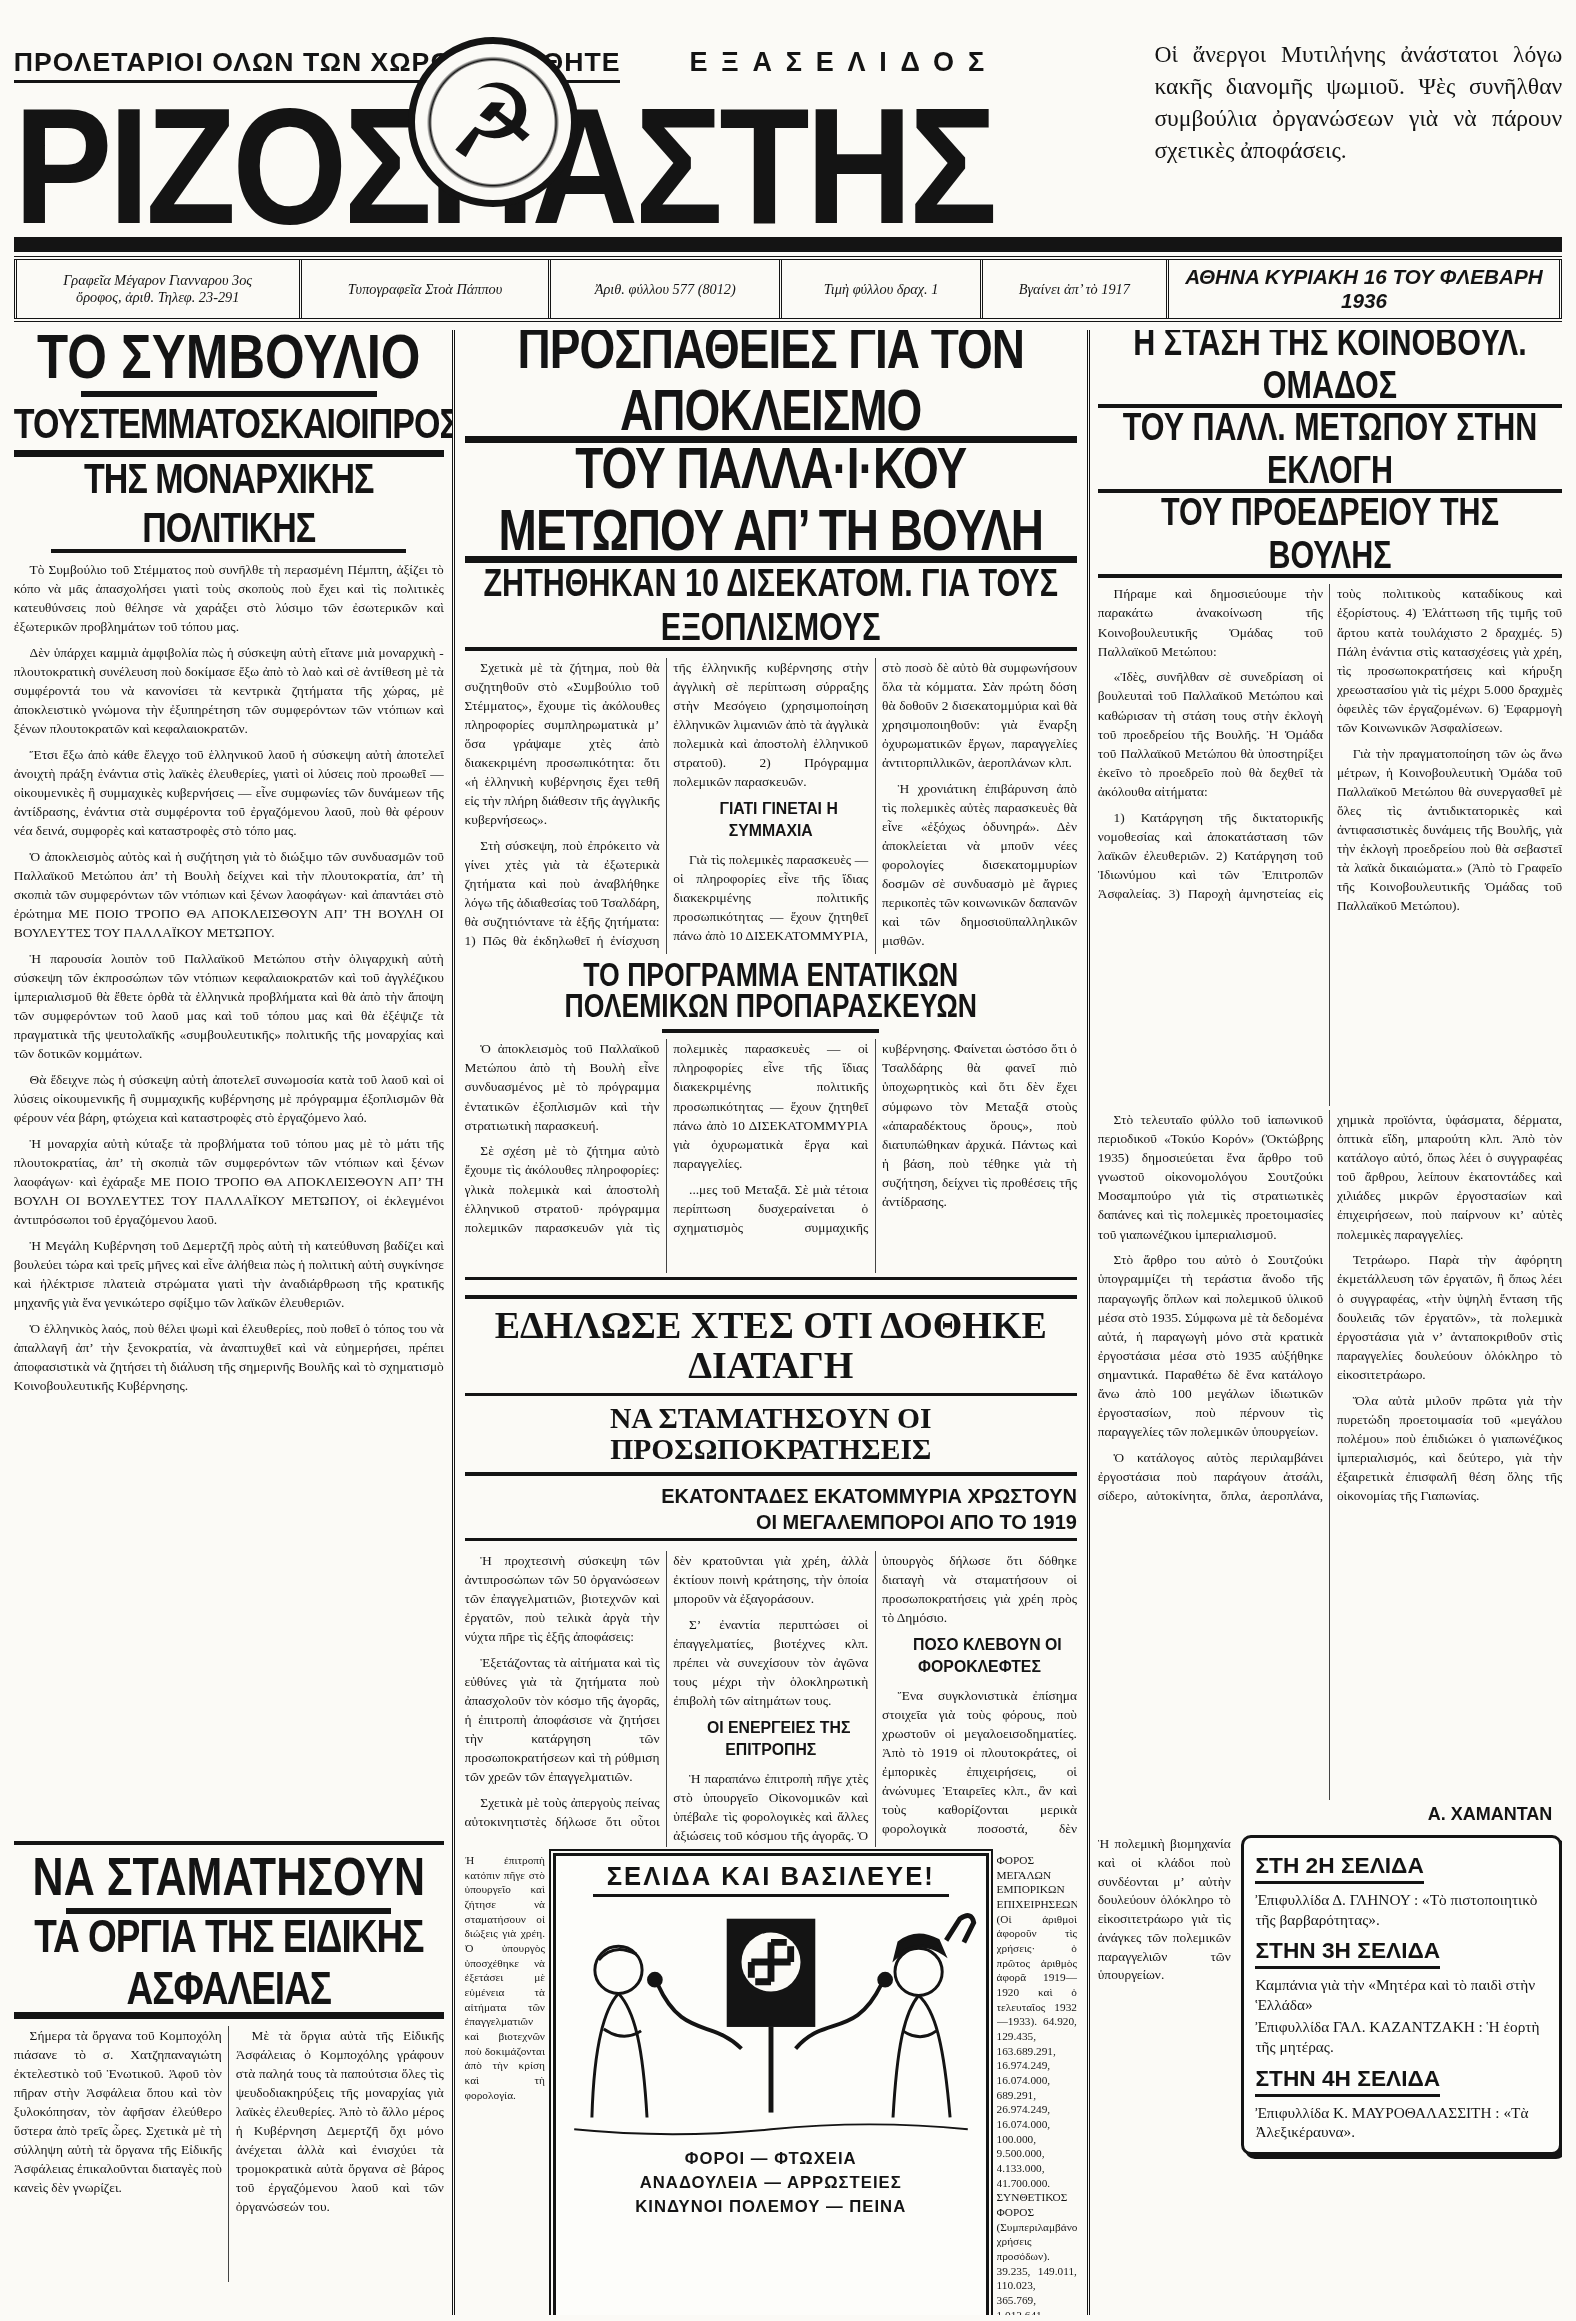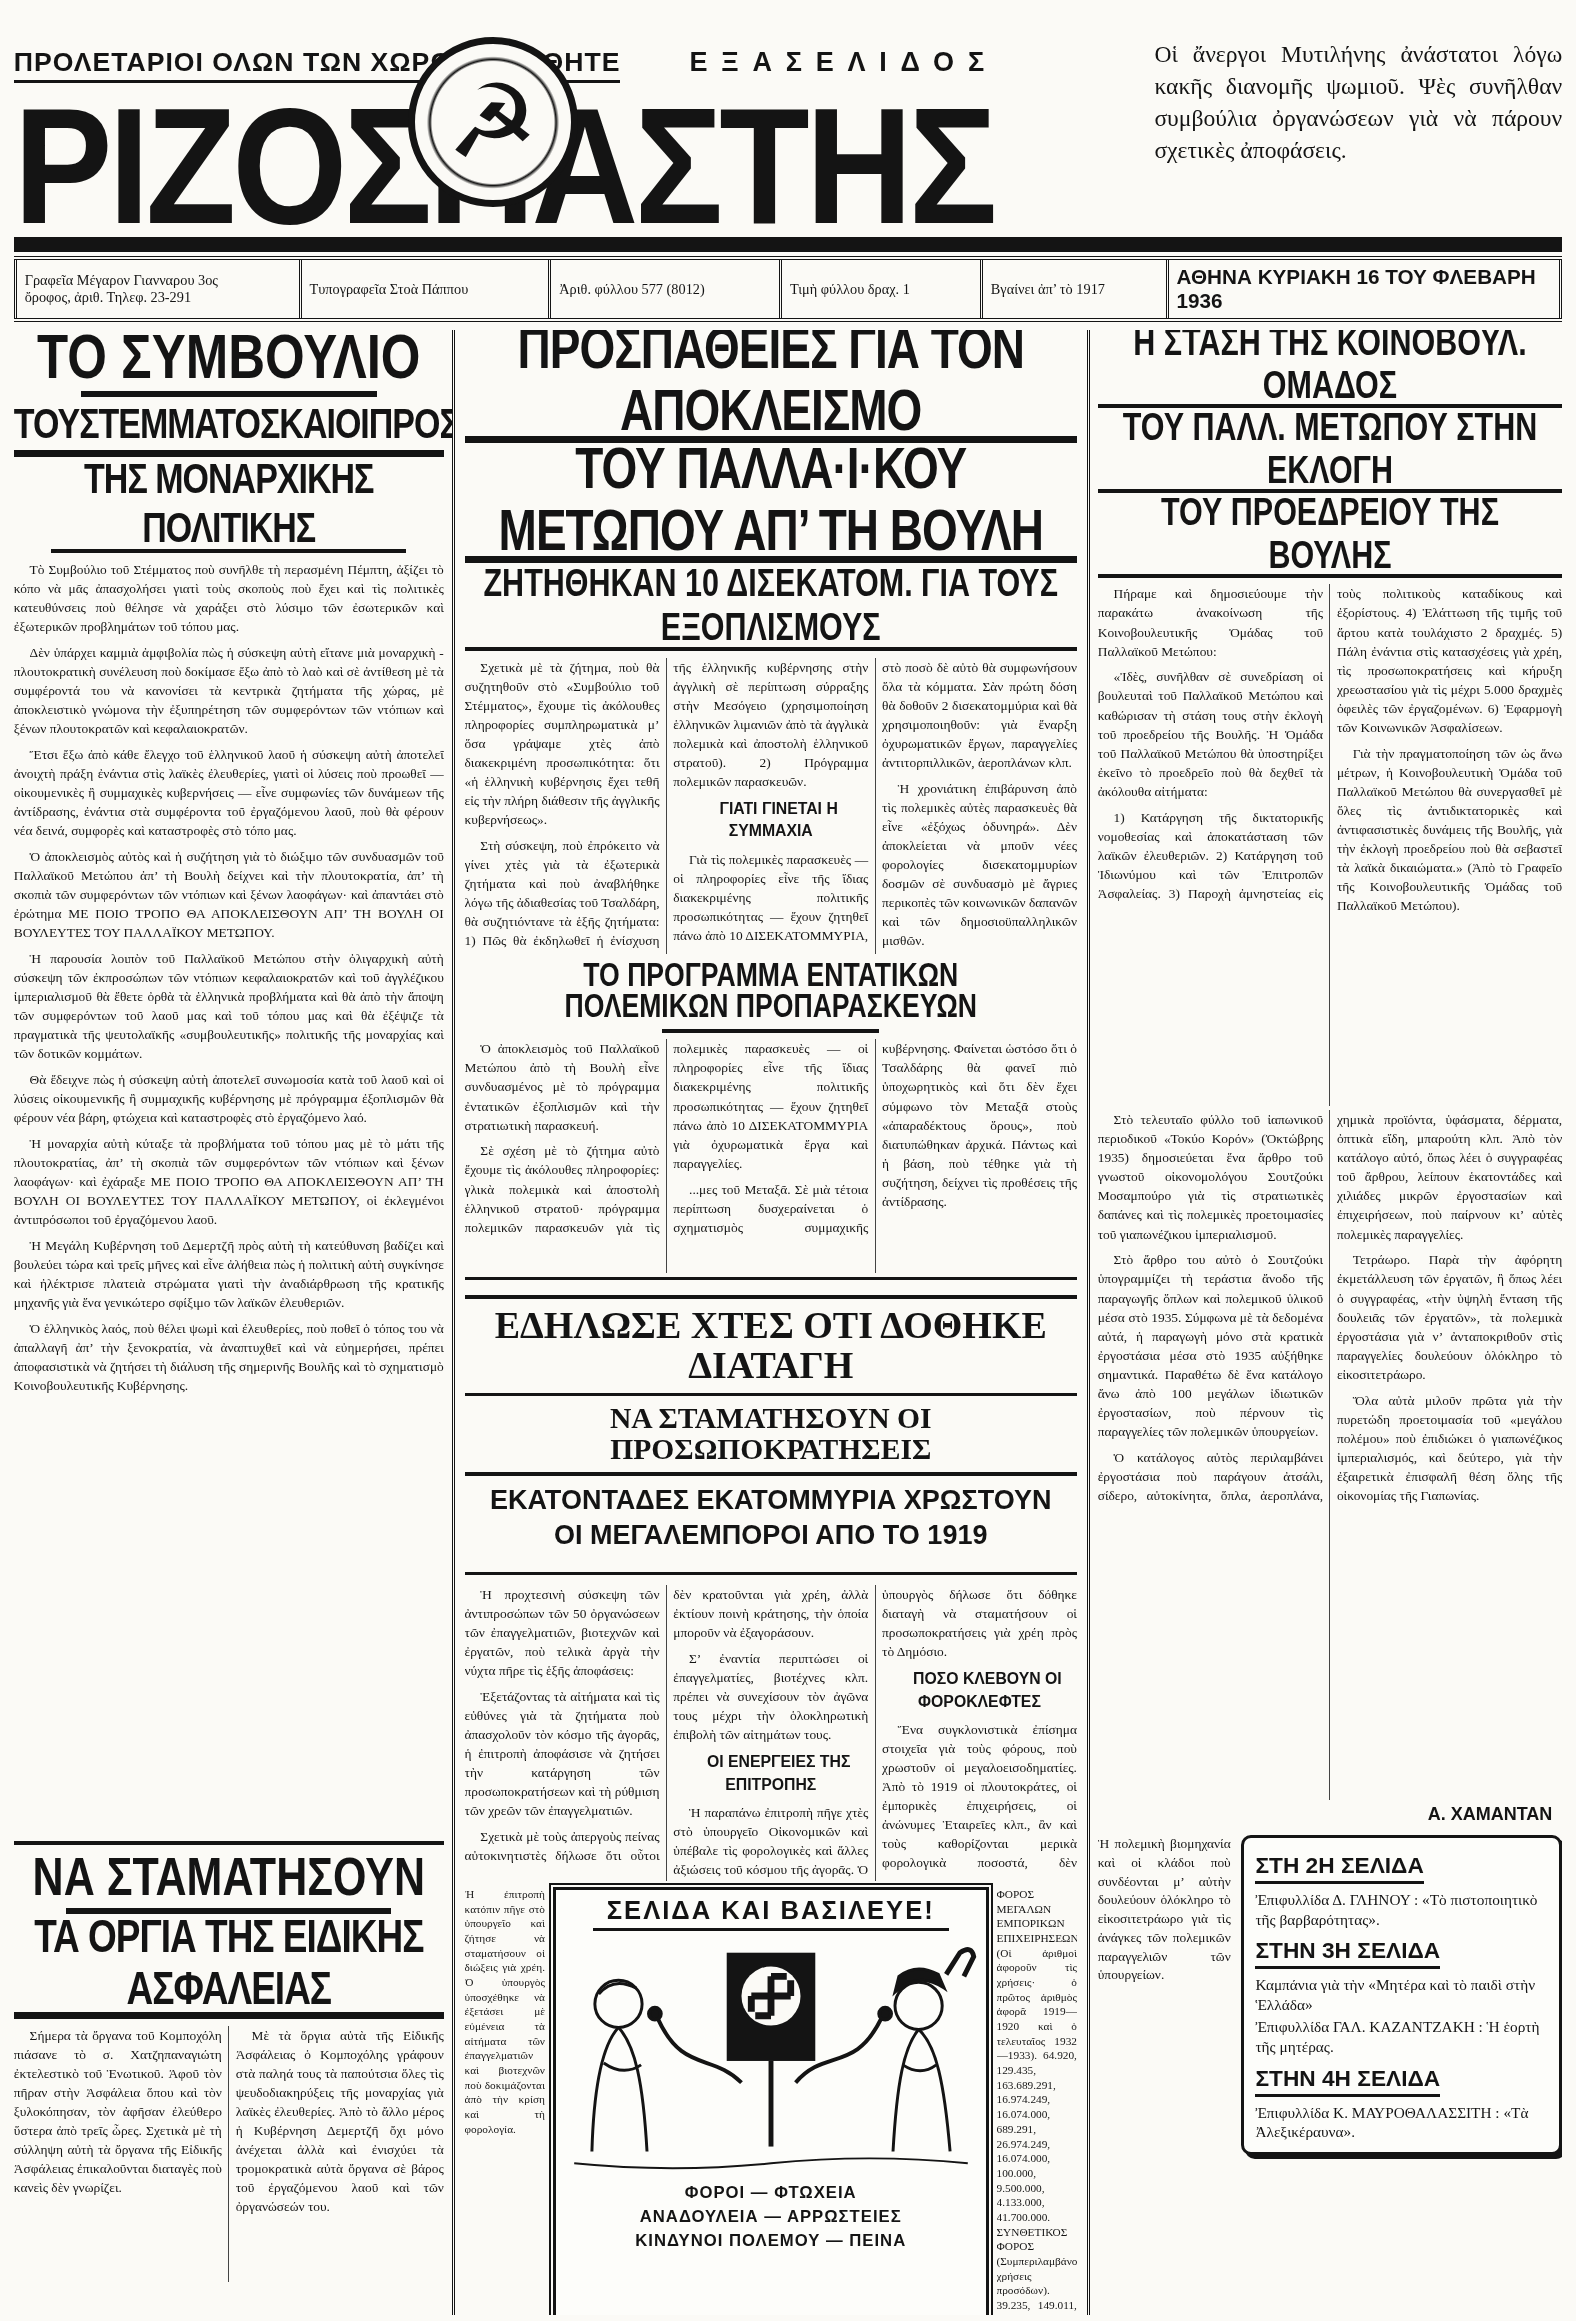--- a/index.html
+++ b/index.html
@@ -43,21 +43,21 @@
       radial-gradient(circle at 50% 50%, transparent 58%, #141414 60%, transparent 63%);
   }
   .emblem .hs{font-family:"DejaVu Sans",sans-serif;font-size:102px;line-height:1;z-index:2;}
   .mast-right{flex:1;padding:29.6px 0 0 27.6px;}
   .brief{font-size:23.6px;line-height:1.35;text-align:justify;}
   .mast-bar{height:14.8px;background:#141414;margin-top:5.9px;}
   
   .infobar{
     display:flex;margin-top:4.9px;
     border-top:4.9px double #141414;border-bottom:4.9px double #141414;
-    font-size:14.3px;text-align:left;
+    font-size:14.3px;text-align:center;font-style:italic;
   }
   .infobar .cell{
     padding:4.9px 7.9px;border-right:3px double #141414;
     display:flex;flex-direction:column;justify-content:center;flex:0 0 auto;
   }
   .infobar .cell:first-child{border-left:3px double #141414;}
   .cell.date{font-family:"Liberation Sans",sans-serif;font-weight:bold;font-size:20.7px;flex:1;}
   
   .content{display:flex;margin-top:7.9px;height:1985px;overflow:hidden;}
   .col{overflow:hidden;}
@@ -72,23 +72,23 @@
   .hl-left .l1{font-size:51px;line-height:1.05;}
   .hl-left .l2{font-size:34px;line-height:1.15;letter-spacing:-1px;}
   .hl-mid .l1{font-size:46px;line-height:1.08;letter-spacing:-1px;}
   .hl-mid .sub{font-size:30.5px;}
   .hl-right .l1{font-size:30.5px;line-height:1.1;}
   .hl-serif{font-family:"Liberation Serif",serif;font-weight:bold;text-align:center;}
   .hl-serif .l1{font-size:40px;line-height:1.05;}
   .hl-serif .l2{font-size:38px;line-height:1.05;}
   .hl-serif .l3{font-size:29.6px;line-height:1.05;}
   .subhead-right{
-    font-family:"Liberation Sans",sans-serif;font-weight:bold;font-size:27px;
-    text-align:center;line-height:1.3;border-bottom:3.9px solid #141414;
-    padding-bottom:19px;margin:5.9px 0 9.9px;
+    font-family:"Liberation Sans",sans-serif;font-weight:bold;font-size:20px;
+    text-align:right;line-height:1.3;border-bottom:3.9px solid #141414;
+    padding-bottom:3px;margin:5.9px 0 9.9px;
   }
   
   .body{font-size:13.4px;line-height:1.42;text-align:justify;}
   .body p{margin:0 0 6.9px;text-indent:15.8px;}
   .cols2{column-count:2;column-gap:13.8px;column-rule:1px solid #444;}
   .cols3{column-count:3;column-gap:13.8px;column-rule:1px solid #444;}
   .crosshead{
     font-family:"Liberation Sans",sans-serif;font-weight:bold;font-size:15.8px;
     text-align:center;margin:7.9px 0 5.9px;text-indent:0;
   }

